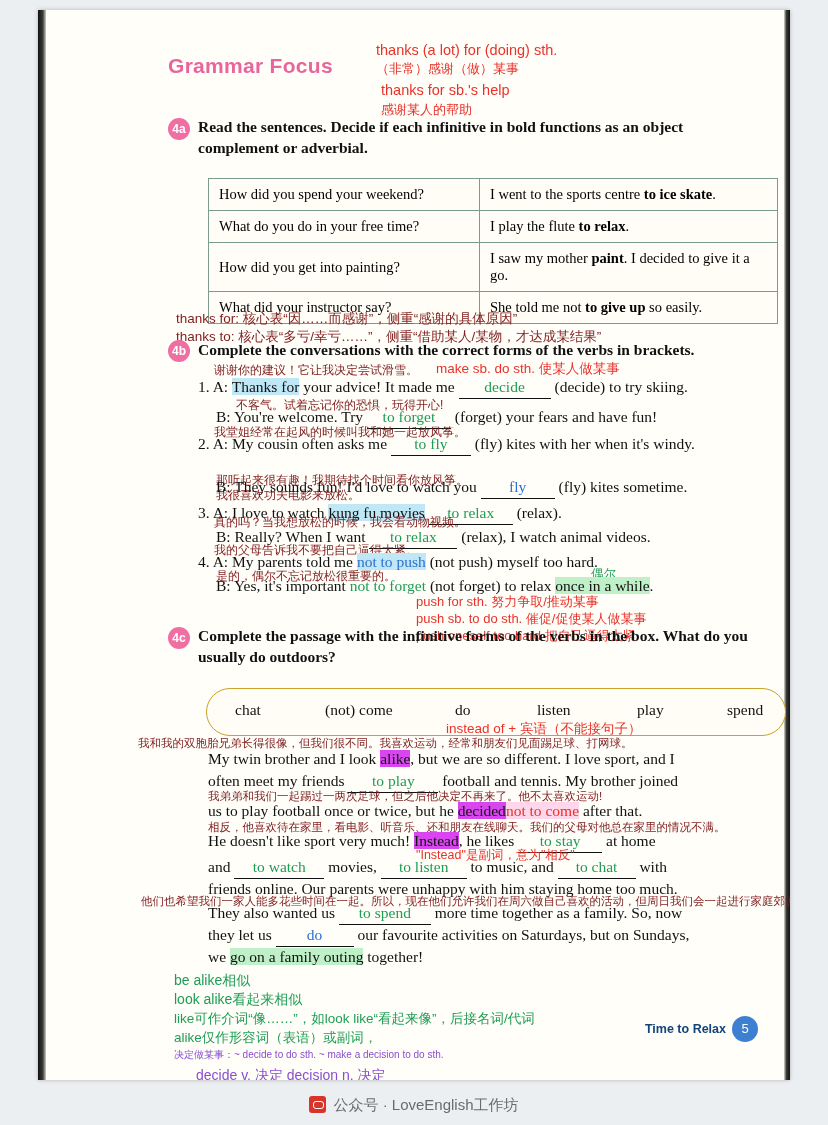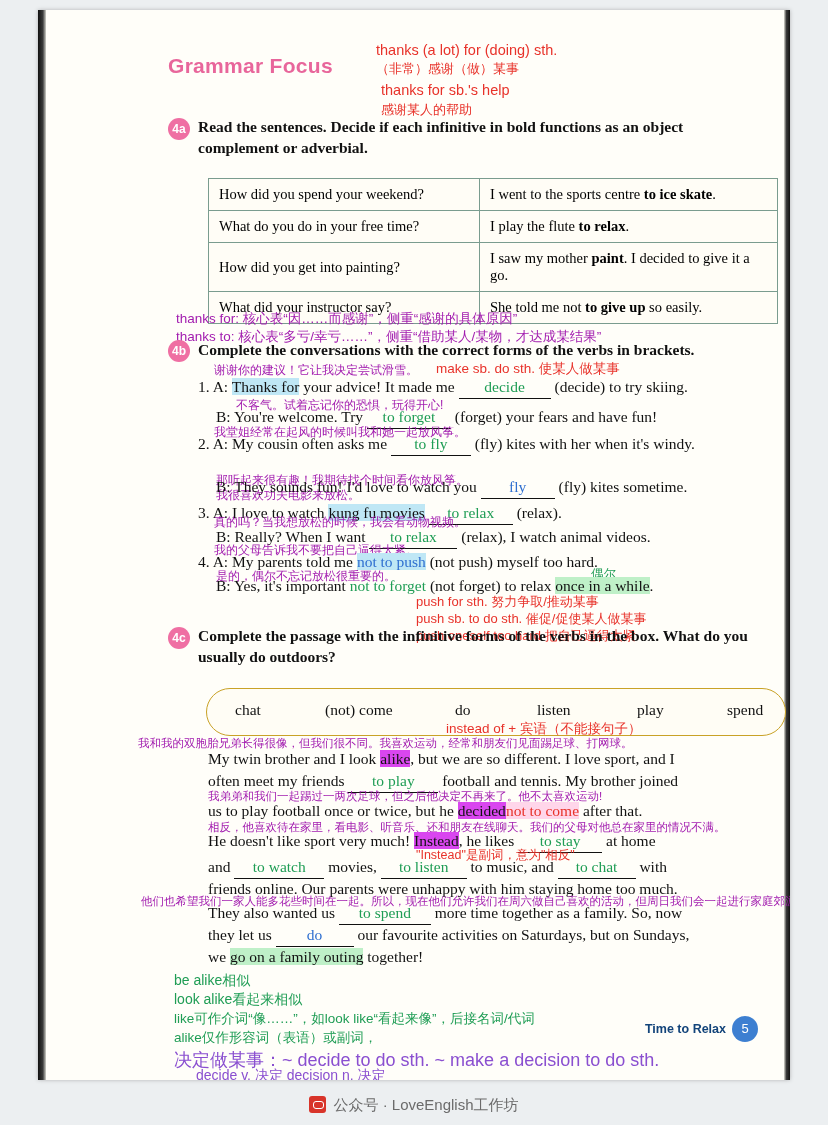--- a/index.html
+++ b/index.html
@@ -18,21 +18,21 @@
   .edge-l{position:absolute;left:0;top:0;width:8px;height:100%;background:linear-gradient(90deg,#111,#3a3a3a 60%,#cfcfc8);}
   .edge-r{position:absolute;right:0;top:0;width:6px;height:100%;background:linear-gradient(270deg,#111,#3a3a3a 60%,#d8d8d0);}
   .inner{position:absolute;left:8px;top:0;right:6px;bottom:0;padding:0;}
 
   .gf-title{
     position:absolute;left:122px;top:44px;
     font-family:"Liberation Sans", sans-serif;
     font-weight:bold;font-size:21px;color:#e8669b;letter-spacing:.3px;
   }
   .red{color:#e8322a;}
-  .pink{color:#a21caf;}
+  .pink{color:#7f1d1d;}
   .blue{color:#2f6fd0;}
   .green{color:#1f9d55;}
   .purple{color:#8a4fd0;}
 
   .note{position:absolute;white-space:nowrap;font-family:"Liberation Sans", sans-serif;}
 
   .tag{
     position:absolute;width:22px;height:22px;border-radius:50%;
     background:#ef6fa3;color:#fff;font-family:"Liberation Sans", sans-serif;
     font-size:12px;font-weight:bold;text-align:center;line-height:22px;
@@ -219,21 +219,21 @@
       <span>they let us </span><span class="fill blue" style="width:78px;">do</span><span> our favourite activities on Saturdays, but on Sundays,</span>
     </div>
     <div class="body" style="left:162px;top:936px;width:580px;">
       <span>we </span><span class="hl-green">go on a family outing</span><span> together!</span>
     </div>
 
     <div class="note green" style="left:128px;top:962px;font-size:14px;">be alike相似</div>
     <div class="note green" style="left:128px;top:981px;font-size:14px;">look alike看起来相似</div>
     <div class="note green" style="left:128px;top:1000px;font-size:13.5px;"><span>like可作介词“像……”，如look like“看起来像”，后接名词/代词</span></div>
     <div class="note green" style="left:128px;top:1019px;font-size:13.5px;">alike仅作形容词（表语）或副词，</div>
-    <div class="note purple" style="left:128px;top:1038px;font-size:18px;">决定做某事：~ decide to do sth. ~ make a decision to do sth.</div>
+    <div class="note purple" style="left:128px;top:1038px;font-size:10px;">决定做某事：~ decide to do sth. ~ make a decision to do sth.</div>
     <div class="note purple" style="left:150px;top:1057px;font-size:14px;">decide v. 决定 decision n. 决定</div>
 
     <div class="footer-label">Time to Relax</div>
     <div class="page-num">5</div>
   </div>
 </div>
 
 <div class="wm">
   <span class="logo"></span><span>公众号 · LoveEnglish工作坊</span>
 </div>

